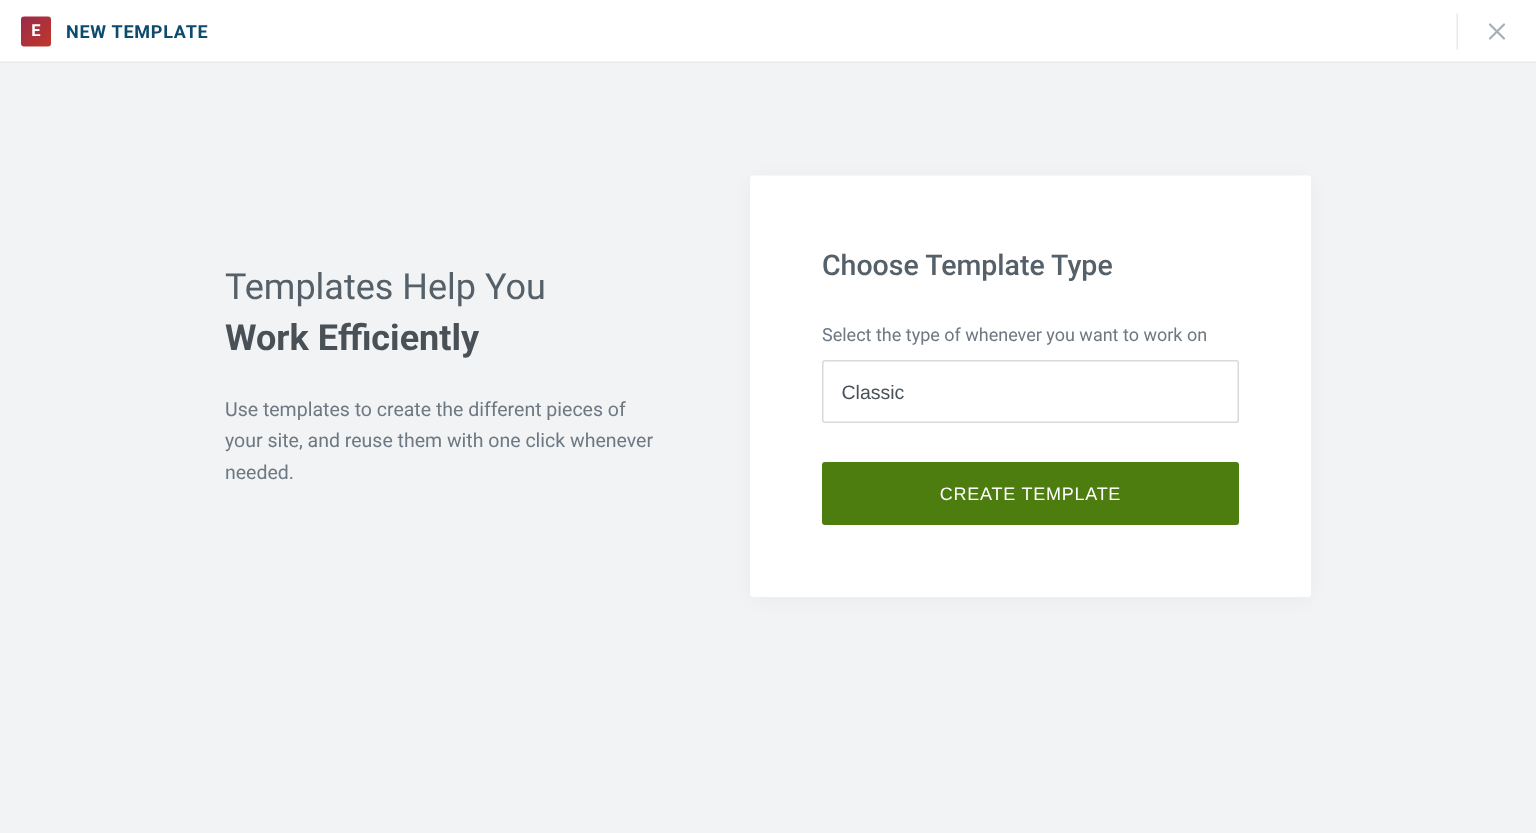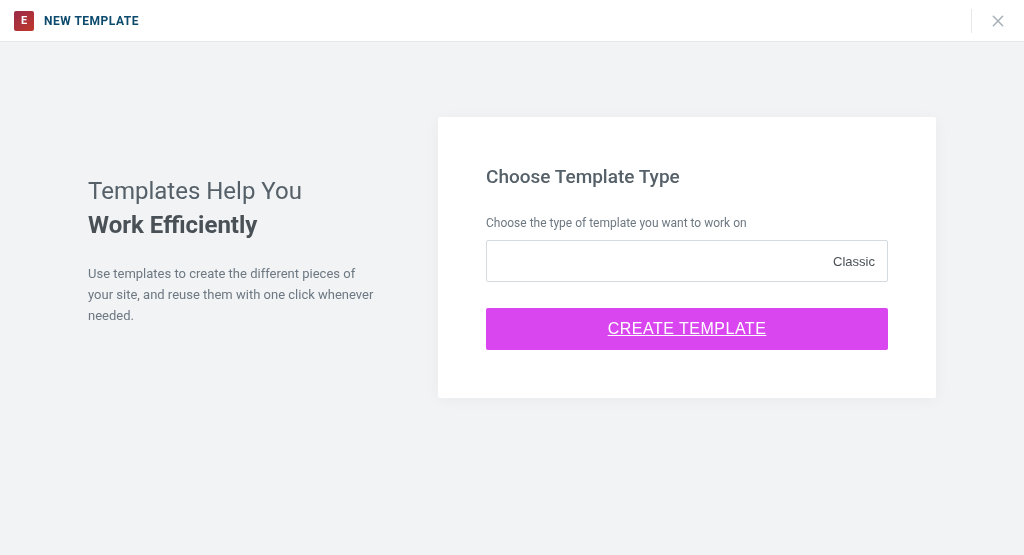--- a/index.html
+++ b/index.html
@@ -86,21 +86,21 @@
       line-height: 1.4;
       margin-bottom: 22px;
     }
     .description {
       font-size: 13px;
       color: #6d7882;
       line-height: 1.6;
     }
     .card {
       background: #ffffff;
-      width: 498px;
+      width: 374px;
       padding: 48px;
       border-radius: 2px;
       box-shadow: 0 2px 15px rgba(0,0,0,0.04);
     }
     .card-title {
       font-size: 19px;
       font-weight: 500;
       color: #556068;
       margin-bottom: 28px;
     }
@@ -143,34 +143,32 @@
     .text-input {
       width: 100%;
       height: 42px;
       border: 1px solid #d5dadf;
       background: #ffffff;
       padding: 0 12px;
       font-size: 13px;
       color: #495157;
       border-radius: 2px;
       margin-bottom: 26px;
-      text-align: right;
     }
     .create-btn {
       width: 100%;
       height: 42px;
-      background: #d946ef;
+      background: #4d7c0f;
       border: none;
       color: #ffffff;
-      font-size: 16px;
+      font-size: 12px;
       font-weight: 500;
       letter-spacing: 0.5px;
       cursor: pointer;
       border-radius: 2px;
-      text-decoration: underline;
     }
   </style>
 </head>
 <body>
 
 <div class="header">
   <div class="header-left">
     <div class="logo">
       <span>E</span>
     </div>
@@ -186,19 +184,19 @@
 <div class="content">
   <div class="left-col">
     <div class="heading-line1">Templates Help You</div>
     <div class="heading-line2">Work Efficiently</div>
     <div class="description">Use templates to create the different pieces of your site, and reuse them with one click whenever needed.</div>
   </div>
 
   <div class="card">
     <div class="card-title">Choose Template Type</div>
 
-    <label class="field-label">Choose the type of template you want to work on</label>
+    <label class="field-label">Select the type of whenever you want to work on</label>
 
     <input type="text" class="text-input" value="Classic" style="">
 
     <button class="create-btn">CREATE TEMPLATE</button>
   </div>
 </div>
 
 </body></html>

